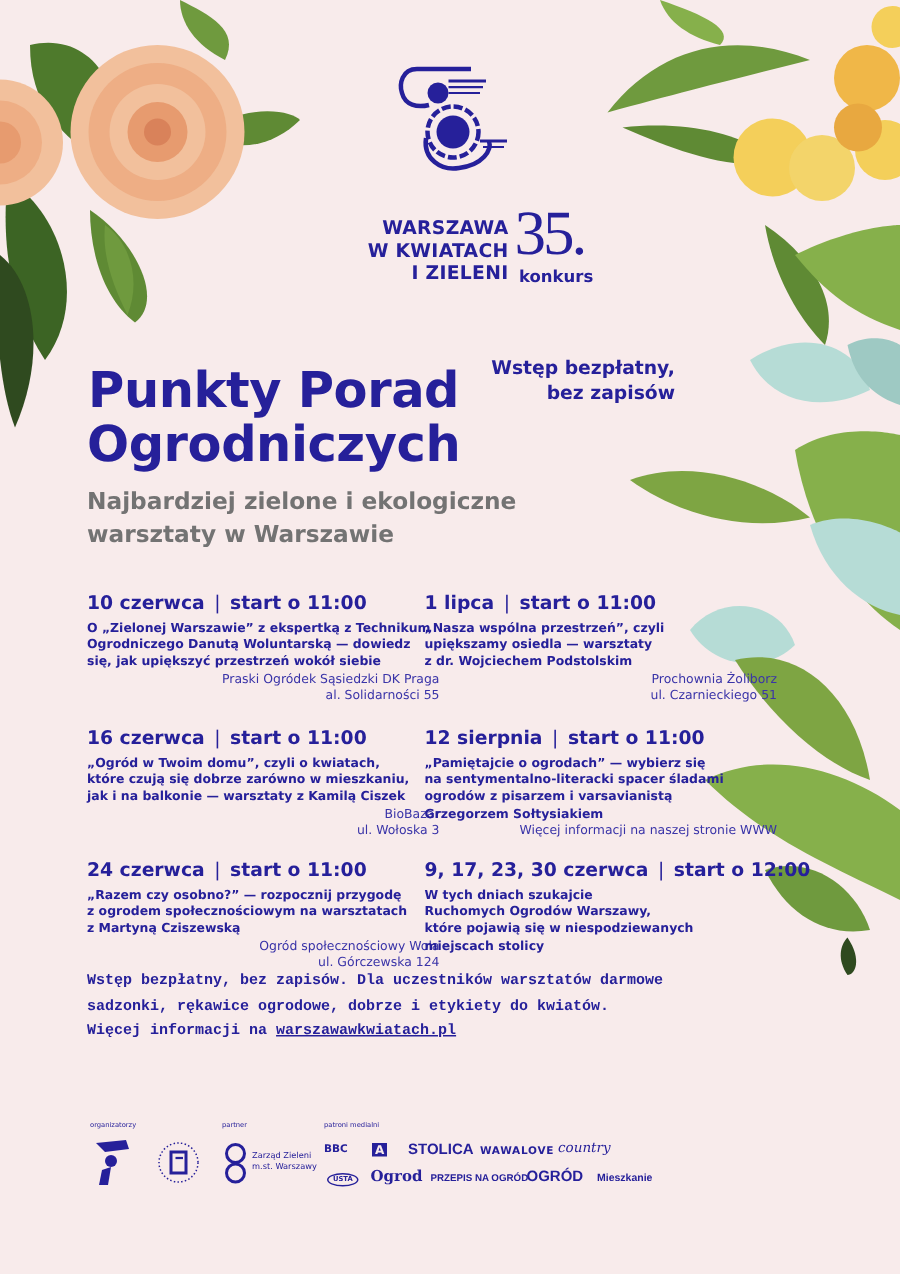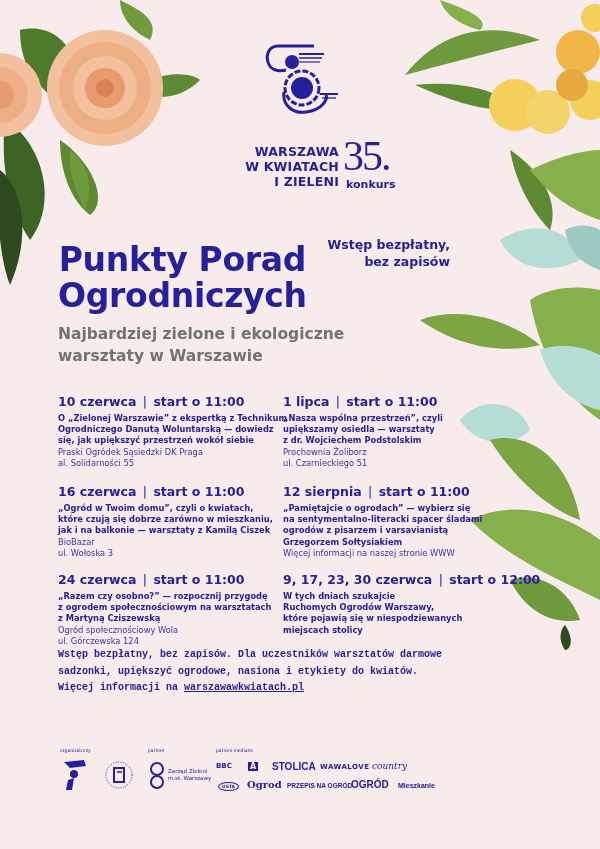--- a/index.html
+++ b/index.html
@@ -41,21 +41,21 @@
   }
   .free-note {
     position: absolute; left: 318px; top: 236px; width: 132px; text-align: right;
     font-size: 12.5px; line-height: 17px; font-weight: bold;
   }
 
   .event { position: absolute; width: 235px; }
   .event .head { font-size: 12.5px; font-weight: bold; line-height: 16px; margin-bottom: 3px; white-space: nowrap; }
   .event .head .sep { font-weight: normal; padding: 0 2px; }
   .event .desc { font-size: 8.3px; font-weight: bold; line-height: 11.2px; white-space: pre-line; }
-  .event .place { font-size: 8.3px; line-height: 11.2px; white-space: pre-line; color: #3a34a8; }
+  .event .place { font-size: 8.3px; line-height: 11.2px; white-space: pre-line; color: #3a34a8; text-align: right; }
 
   .footer-text {
     position: absolute; left: 58px; top: 647px; width: 440px;
     font-size: 10px; font-weight: bold; line-height: 16.5px; font-family: Liberation Mono, monospace;
   }
   .footer-text a { color: #26209a; text-decoration: underline; margin-top: 39px; }
 
   .partners { position: absolute; left: 58px; top: 748px; width: 420px; height: 50px; }
   .plabel { position: absolute; font-size: 4.5px; color: #26209a; top: 0; }
   .plogo { position: absolute; color: #26209a; font-weight: bold; white-space: nowrap; }
@@ -193,21 +193,21 @@
     <div class="head"><span>9, 17, 23, 30 czerwca</span> <span class="sep">|</span> <span>start o 12:00</span></div>
     <div class="desc">W tych dniach szukajcie
 Ruchomych Ogrodów Warszawy,
 które pojawią się w niespodziewanych
 miejscach stolicy</div>
     <div class="place"></div>
   </div>
 
   <div class="footer-text">
     <div>Wstęp bezpłatny, bez zapisów. Dla uczestników warsztatów darmowe</div>
-    <div>sadzonki, upiększyć ogrodowe, nasiona i etykiety do kwiatów.</div>
+    <div>sadzonki, rękawice ogrodowe, dobrze i etykiety do kwiatów.</div>
     <div><span>Więcej informacji na </span><a>warszawawkwiatach.pl</a></div>
   </div>
 
   <div class="partners">
     <div class="plabel" style="left:2px">organizatorzy</div>
     <div class="plabel" style="left:90px">partner</div>
     <div class="plabel" style="left:158px">patroni medialni</div>
 
     <svg class="plogo" style="left:2px;top:10px" width="30" height="34" viewBox="0 0 30 34">
       <path d="M4 4 L24 2 L26 8 L10 10 Z" fill="#26209a"></path>

